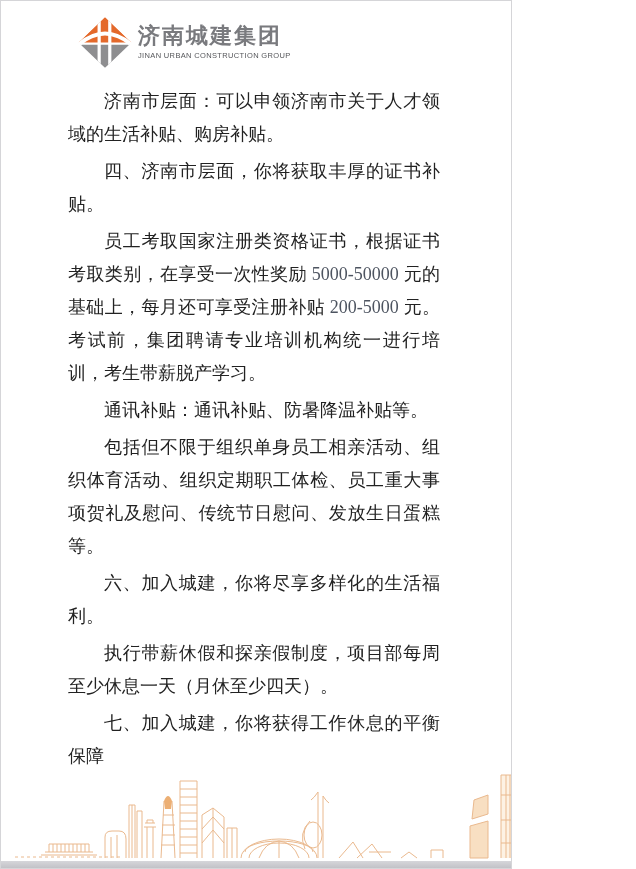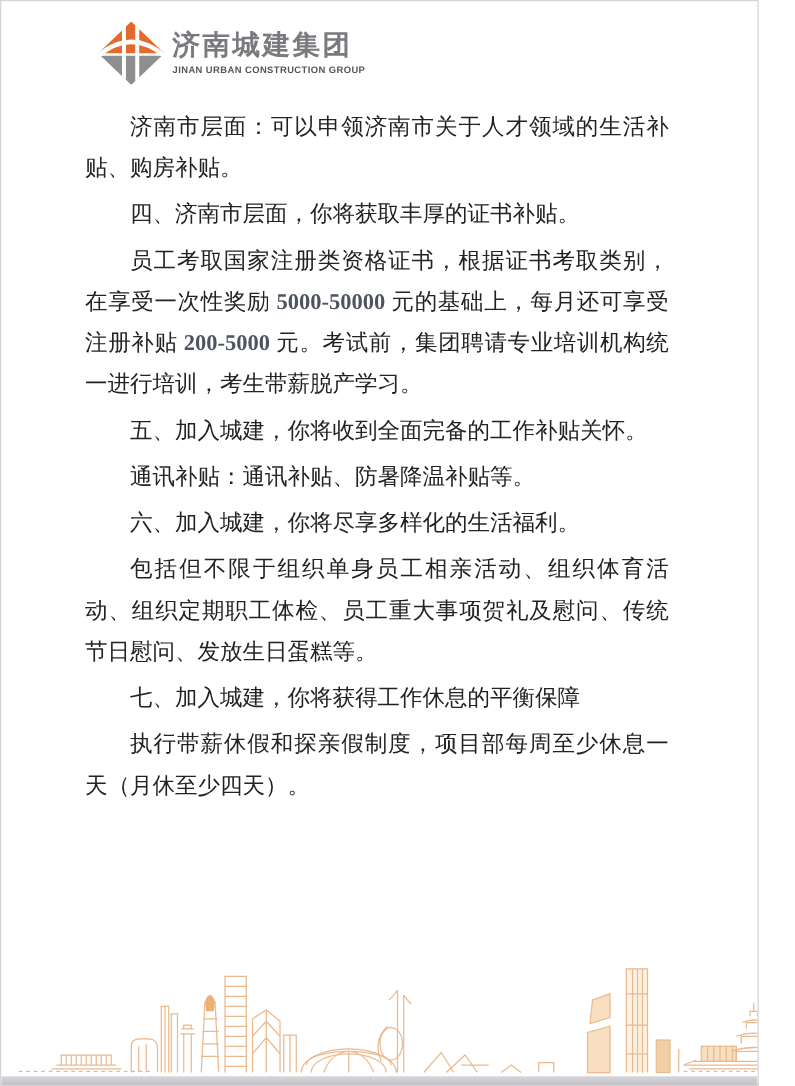--- a/index.html
+++ b/index.html
@@ -1,33 +1,33 @@
 <!DOCTYPE html>
 <html style="--text-color: #222222; --num-color: #4d5460; --logo-title: #797a7e; --logo-sub: #55565a;"><head>
 <meta charset="utf-8">
 <style>
   html,body{margin:0;padding:0;background:#ffffff;}
   .page{
-    position:relative;width:607px;height:869px;box-sizing:border-box;
+    position:relative;width:512px;height:869px;box-sizing:border-box;
     background:#fff;border:1px solid #d5d5d8;overflow:hidden;
     font-family:"Liberation Serif",serif;
   }
   
   .logo{display:flex;align-items:flex-start;padding:16px 0 0 77px;}
   .logo-icon{width:54px;height:51px;flex:0 0 auto;}
   .logo-text{margin-left:6px;padding-top:7px;font-family:"Liberation Sans",sans-serif;}
   .logo-cn{font-size:22px;font-weight:700;letter-spacing:2px;line-height:24px;color:var(--logo-title,#797a7e);}
-  .logo-en{font-size:7.5px;font-weight:700;letter-spacing:.35px;margin-top:3px;white-space:nowrap;color:var(--logo-sub,#55565a);}
+  .logo-en{font-size:7.5px;font-weight:400;letter-spacing:.35px;margin-top:3px;white-space:nowrap;color:var(--logo-sub,#55565a);}
   
   .body{
     margin:17px 67px 0 63px;font-size:18px;line-height:33px;
     text-align:justify;color:var(--text-color,#222222);
   }
   .body p{margin:4px;text-indent:2em;}
-  .num{font-family:"Liberation Serif",serif;color:var(--num-color,#4d5460);font-weight:bold;}
+  .num{font-family:"Liberation Serif",serif;color:var(--num-color,#4d5460);}
   
   .skyline{position:absolute;left:0;bottom:7px;width:636px;height:96px;pointer-events:none;}
   .bottom-edge{position:absolute;left:0;bottom:0;width:100%;height:7px;background:linear-gradient(#d6d6da,#c2c2c7);}
 </style>
 </head>
 <body>
 
 <div class="page">
 
   <header class="logo">
@@ -48,26 +48,25 @@
     <div class="logo-text">
       <div class="logo-cn">济南城建集团</div>
       <div class="logo-en">JINAN URBAN CONSTRUCTION GROUP</div>
     </div>
   </header>
 
   <main class="body" id="doc-body">
       <p>济南市层面：可以申领济南市关于人才领域的生活补贴、购房补贴。</p>
       <p>四、济南市层面，你将获取丰厚的证书补贴。</p>
       <p>员工考取国家注册类资格证书，根据证书考取类别，在享受一次性奖励 <span class="num">5000-50000</span> 元的基础上，每月还可享受注册补贴 <span class="num">200-5000</span> 元。考试前，集团聘请专业培训机构统一进行培训，考生带薪脱产学习。</p>
-      <p>五、加入城建，你将收到全面完备的工作补贴关怀。</p>
       <p>通讯补贴：通讯补贴、防暑降温补贴等。</p>
+      <p>包括但不限于组织单身员工相亲活动、组织体育活动、组织定期职工体检、员工重大事项贺礼及慰问、传统节日慰问、发放生日蛋糕等。</p>
       <p>六、加入城建，你将尽享多样化的生活福利。</p>
-      <p>包括但不限于组织单身员工相亲活动、组织体育活动、组织定期职工体检、员工重大事项贺礼及慰问、传统节日慰问、发放生日蛋糕等。</p>
+      <p>执行带薪休假和探亲假制度，项目部每周至少休息一天（月休至少四天）。</p>
       <p>七、加入城建，你将获得工作休息的平衡保障</p>
-      <p>执行带薪休假和探亲假制度，项目部每周至少休息一天（月休至少四天）。</p>
     </main>
 
   <svg class="skyline" viewBox="0 0 636 96">
     <g fill="none" stroke="#eab98e" stroke-width="1">
 
       <path d="M48 87 v-8 h40 v8 M44 87 h48 M40 90 h56"></path>
       <path d="M52 79 v8 M56 79 v8 M60 79 v8 M64 79 v8 M68 79 v8 M72 79 v8 M76 79 v8 M80 79 v8 M84 79 v8"></path>
       <path d="M14 92 H120" stroke-dasharray="3 3"></path>
 
       <path d="M104 93 V72 q0 -6 7 -6 h7 q7 0 7 8 v19 M110 72 v21 M116 70 v23"></path>

